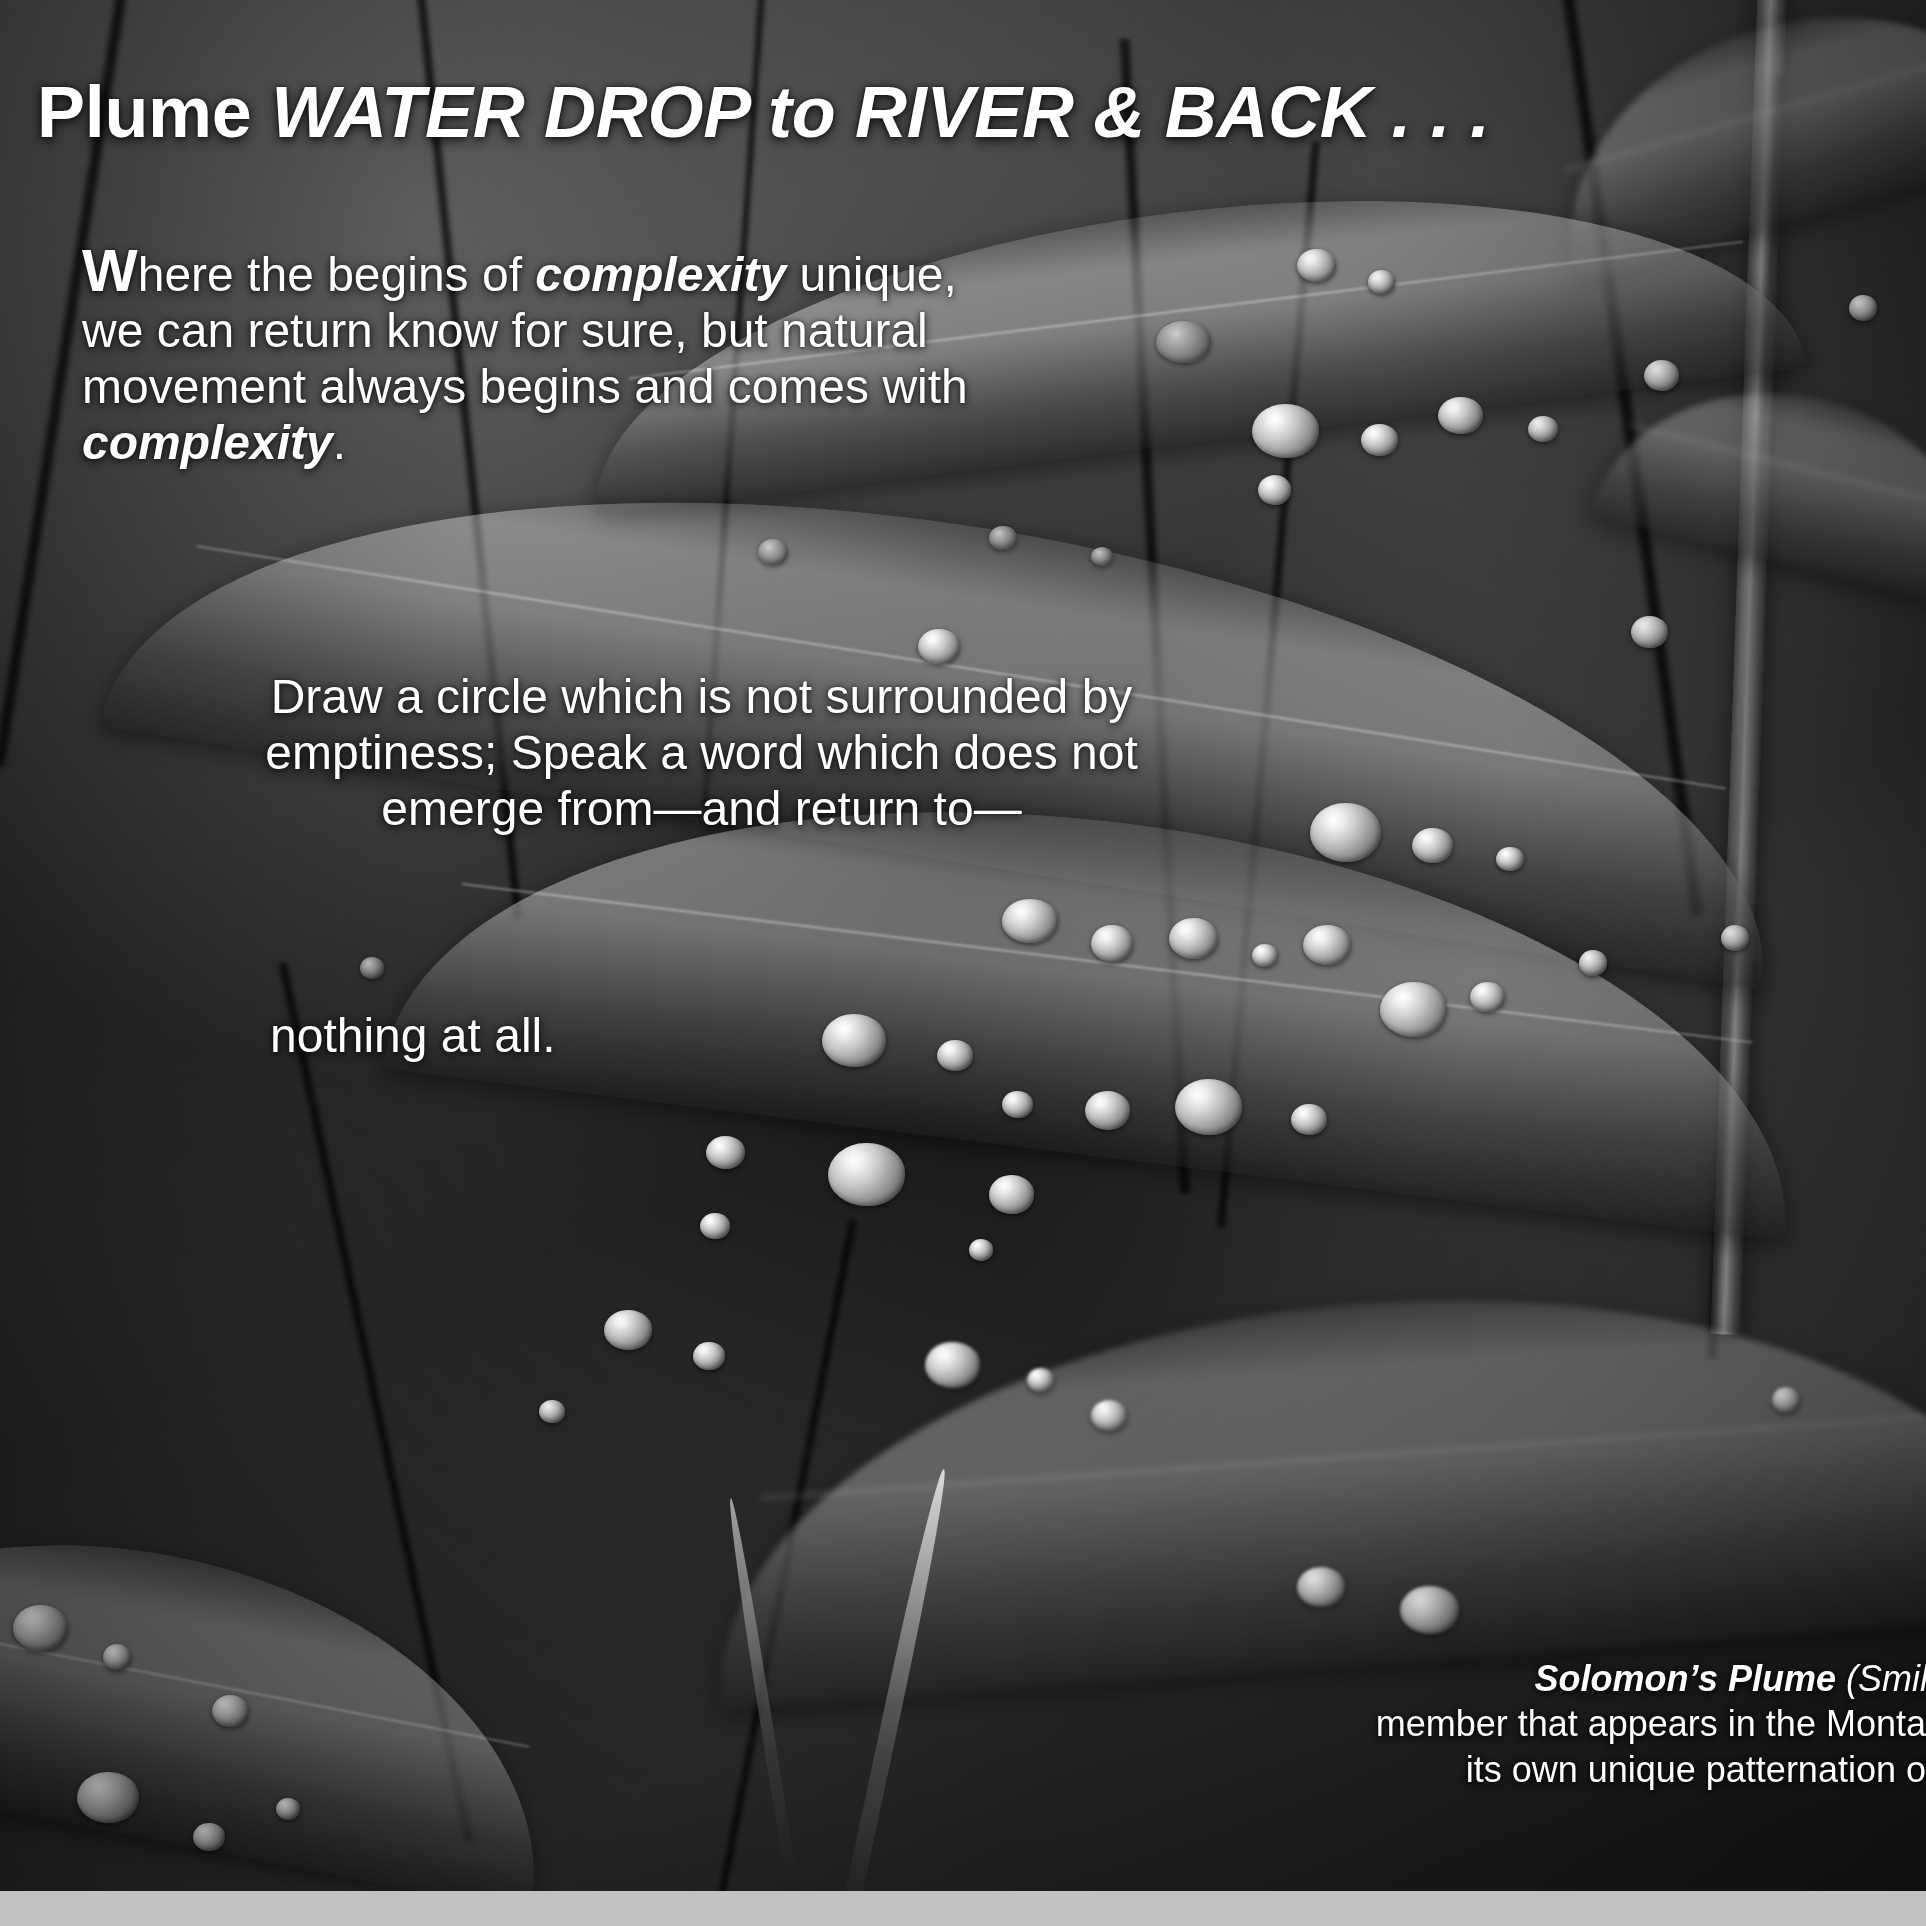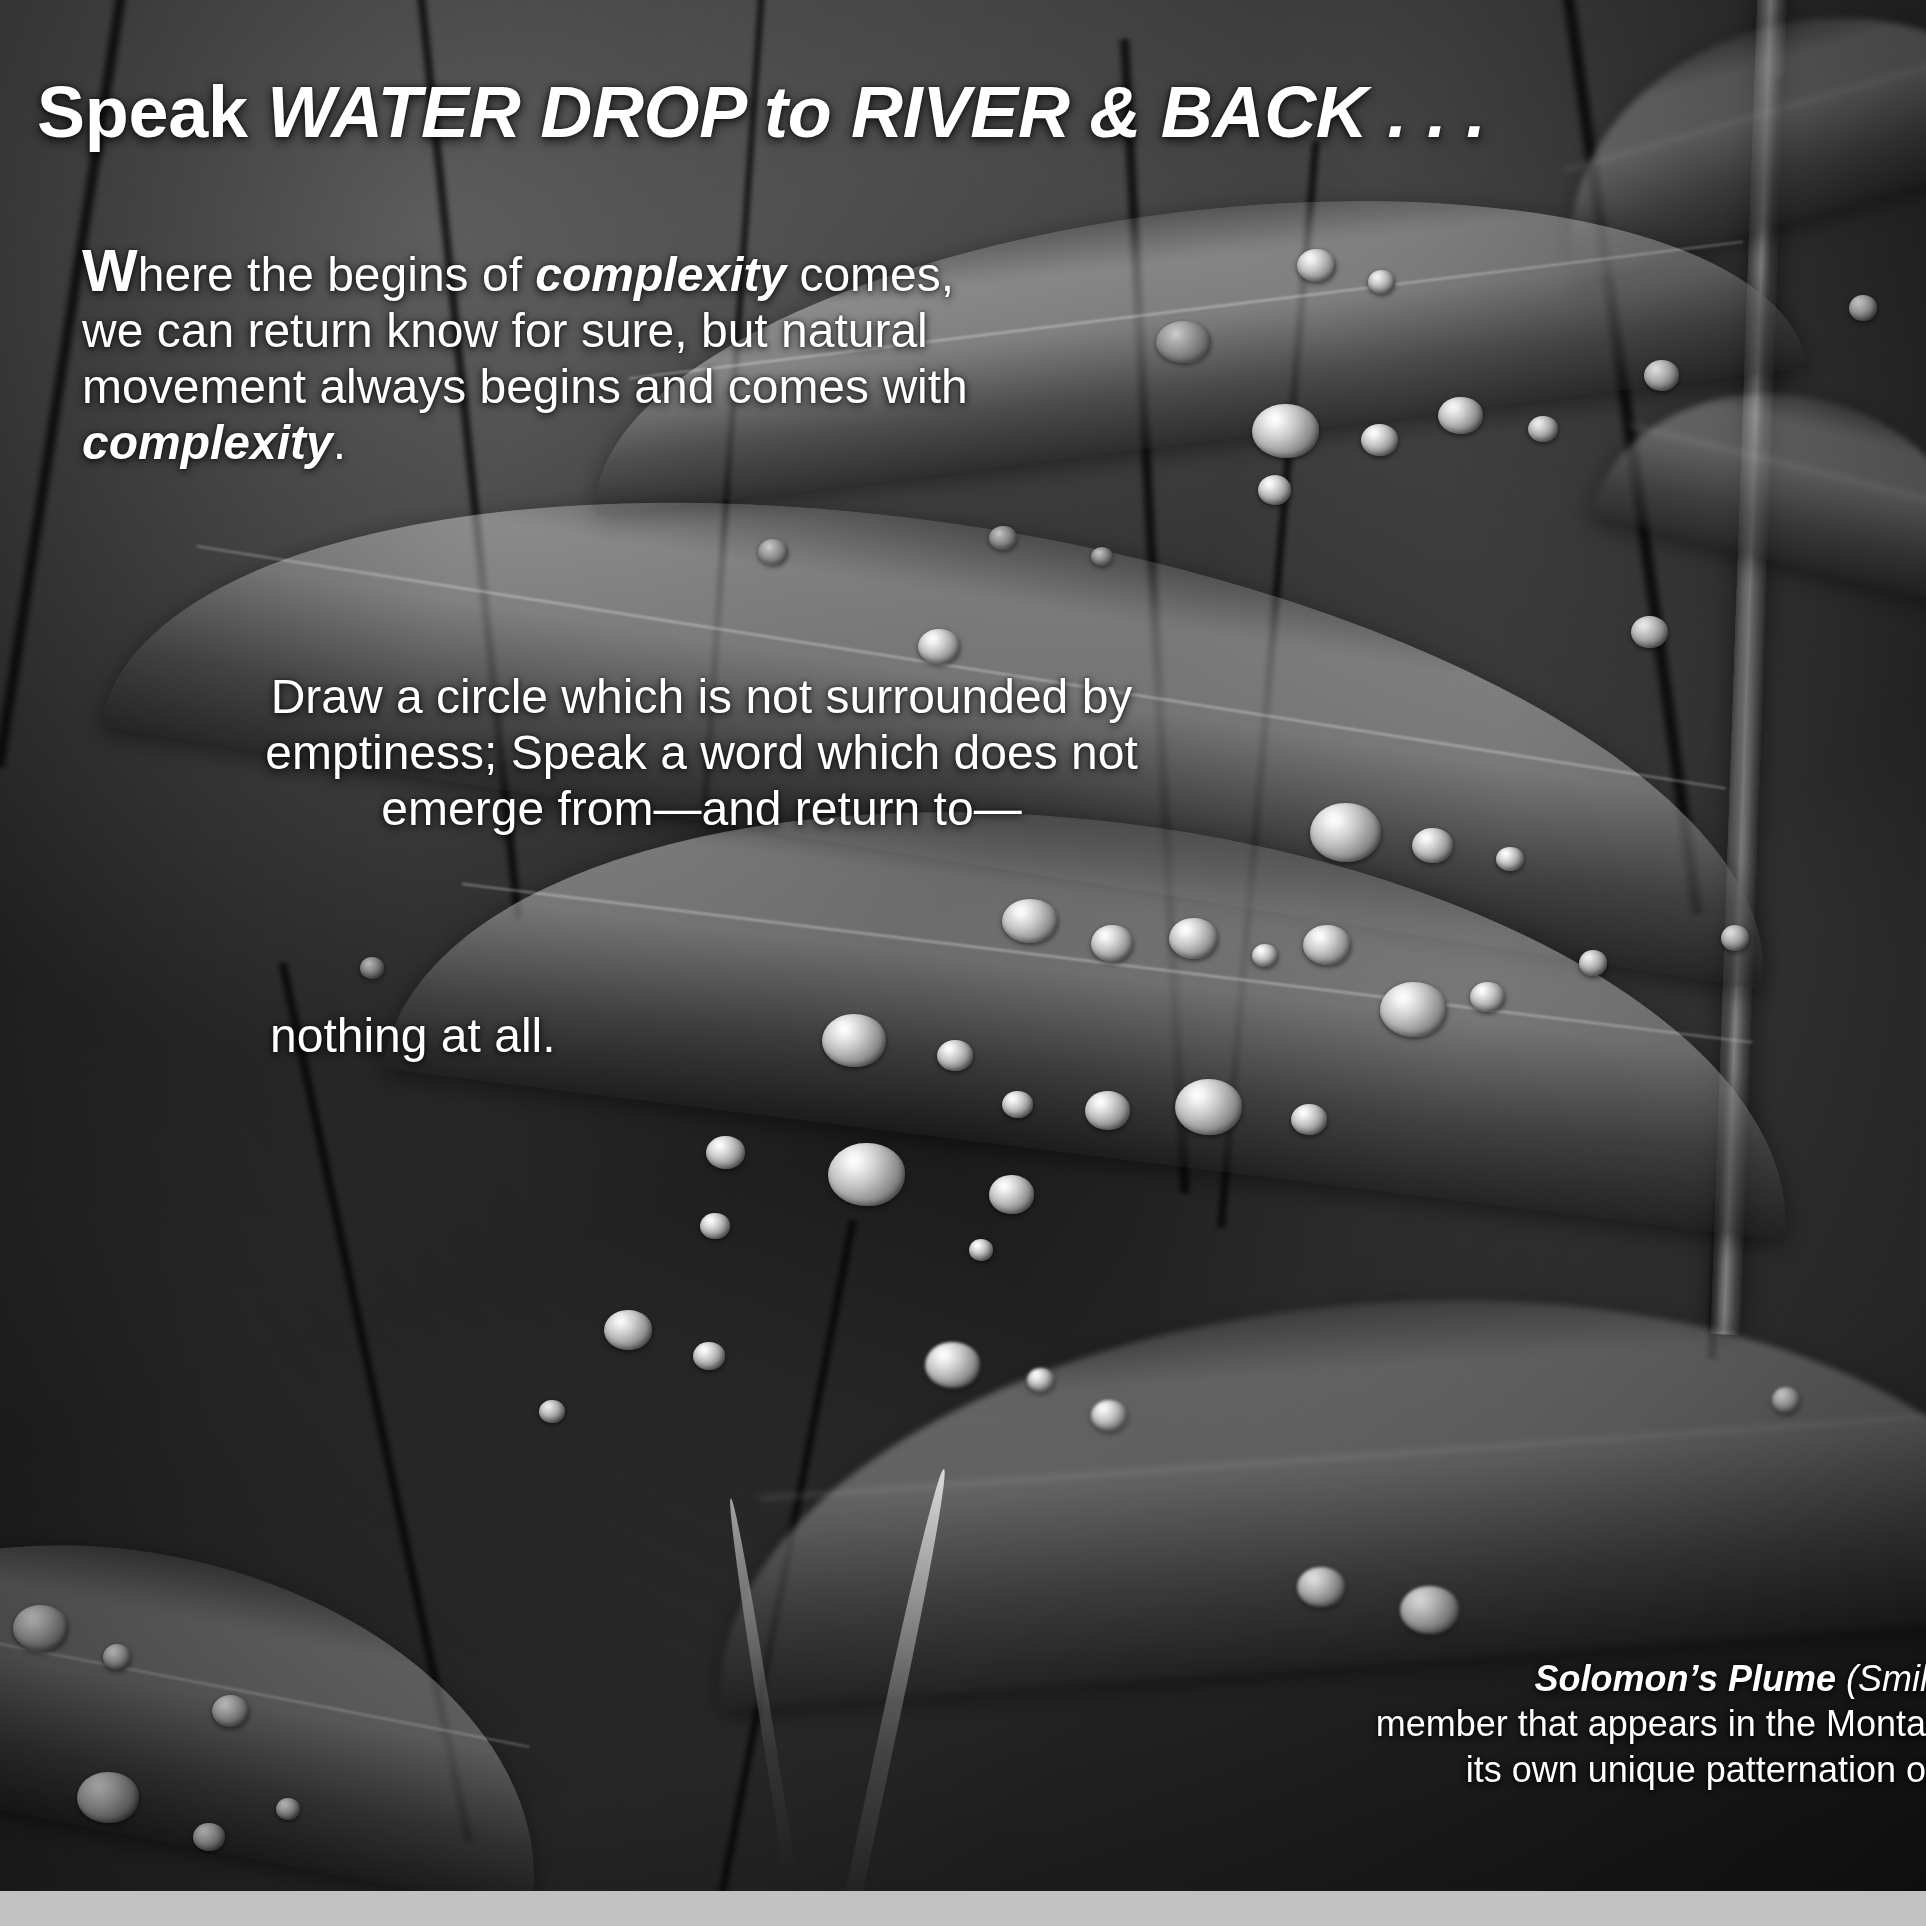--- a/index.html
+++ b/index.html
@@ -290,25 +290,25 @@
     <div class="drop" style="left:77px; top:1772px; width:62px; height:51px;"></div>
     <div class="drop" style="left:193px; top:1823px; width:32px; height:28px;"></div>
     <div class="drop" style="left:276px; top:1798px; width:24.4px; height:22px;"></div>
 
     <div class="vignette"></div>
   </div>
 
   <div class="bottom-band"></div>
 
   <div class="headline">
-    <span>Speak </span><span class="ital">WATER DROP to RIVER &amp; BACK . . .</span>
+    <span>Plume </span><span class="ital">WATER DROP to RIVER &amp; BACK . . .</span>
   </div>
 
   <div class="para" id="p1">
-    <span class="dropcap">W</span><span>here the begins of </span><span class="bi">complexity</span><span> comes,</span><br>
+    <span class="dropcap">W</span><span>here the begins of </span><span class="bi">complexity</span><span> unique,</span><br>
     <span>we can return know for sure, but natural</span><br>
     <span>movement always begins and comes with</span><br>
     <span class="bi">complexity</span><span>.</span>
   </div>
 
   <div class="para" id="p3">
     <span>nothing at all.</span>
   </div>
 
   <div class="para" id="p2">

